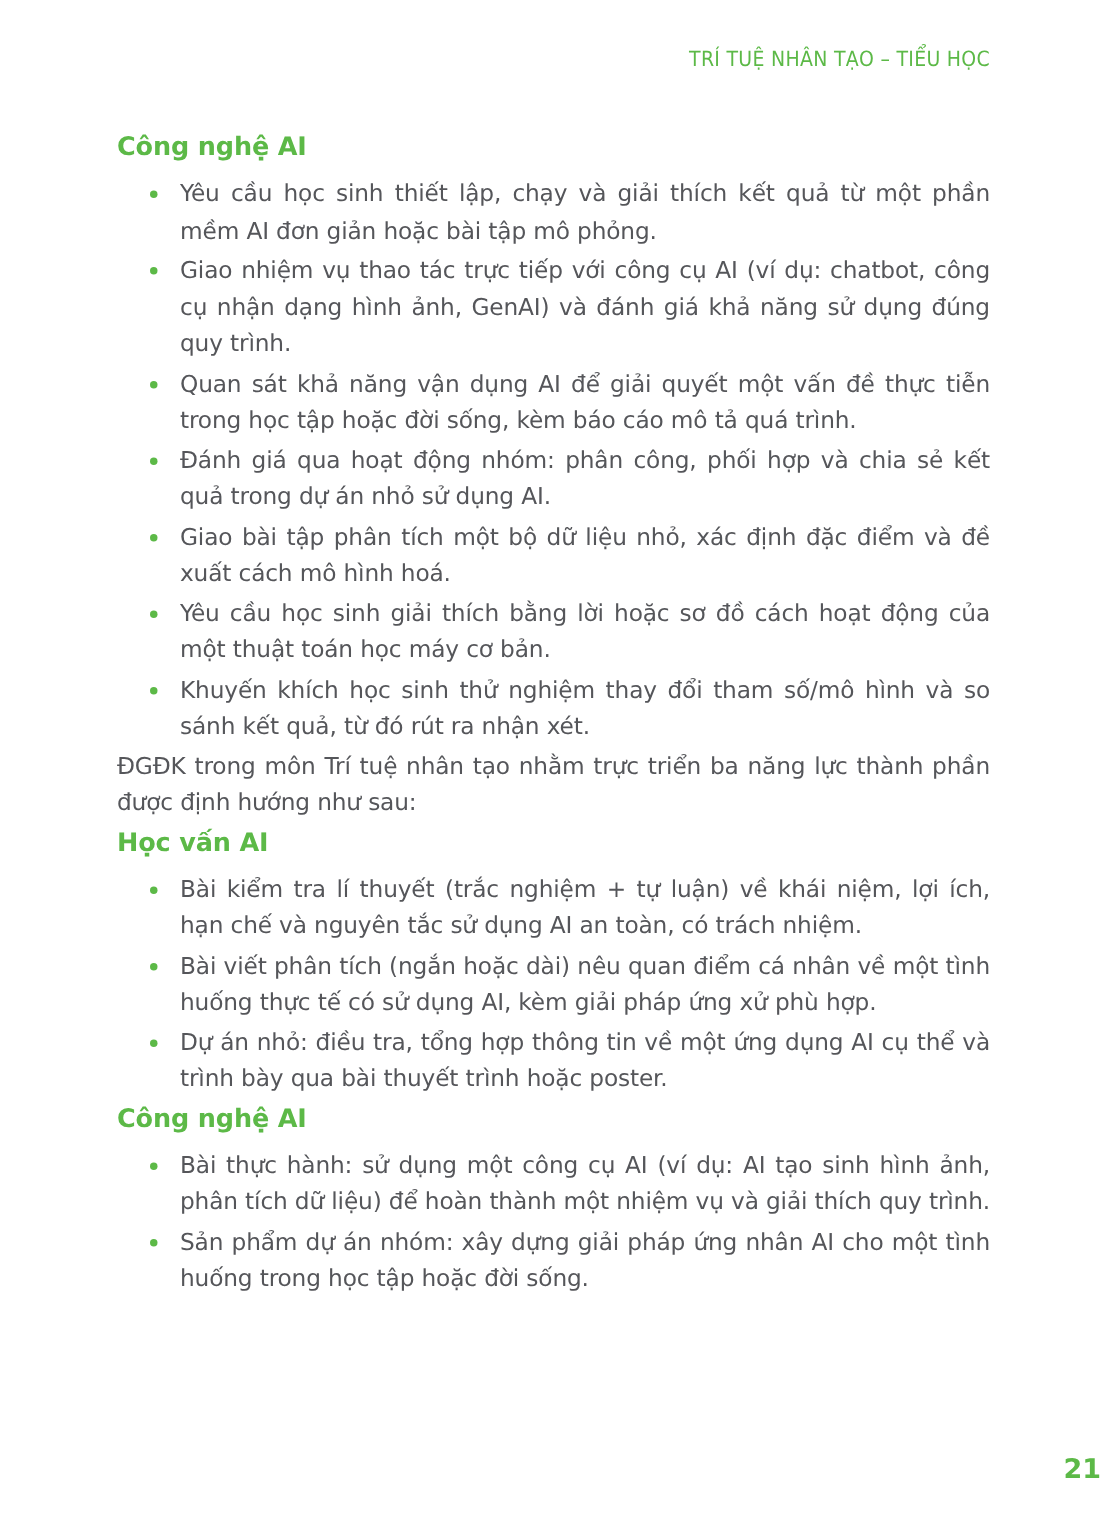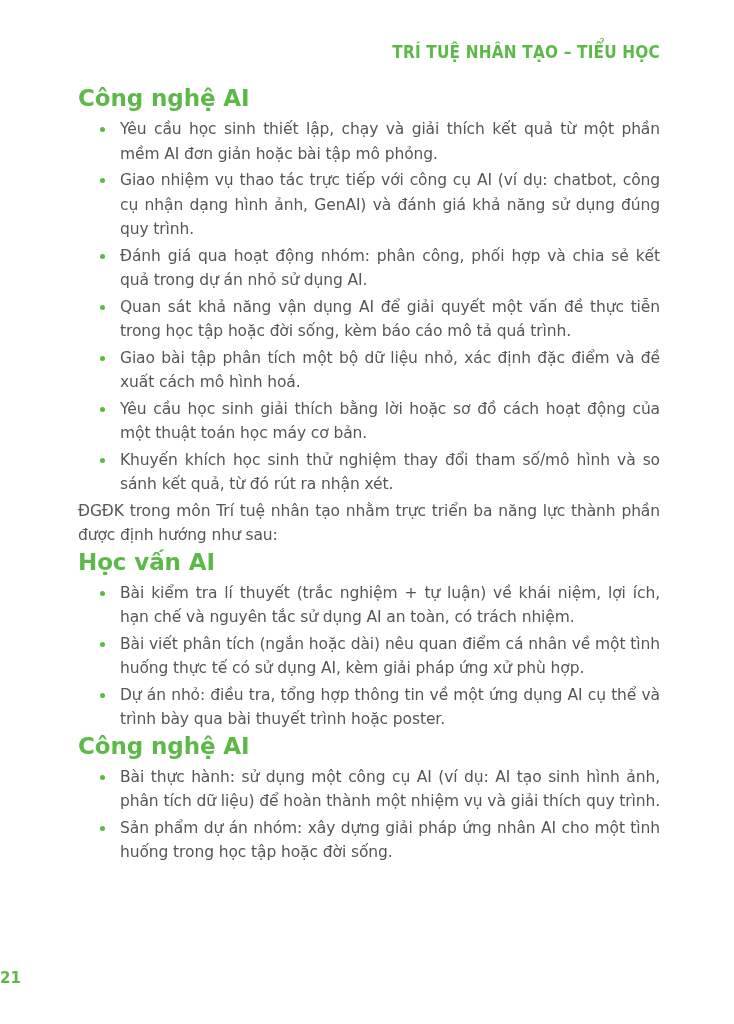--- a/index.html
+++ b/index.html
@@ -10,42 +10,42 @@
   .page{
     position:relative;
     width:734px;
     height:1024px;
     background:#ffffff;
     overflow:hidden;
     font-family:"DejaVu Sans","Liberation Sans",sans-serif;
   }
   .running-header{
     position:absolute;
-    top:42px;
+    top:32px;
     right:74px;
     color:var(--accent);
-    font-weight:bold;
-    font-size:17px;
+    font-weight:normal;
+    font-size:14px;
     letter-spacing:0.2px;
     font-stretch:semi-condensed;
     white-space:nowrap;
   }
   .content{
     position:absolute;
     top:84px;
     left:78px;
     width:582px;
     color:var(--body);
     font-size:15.5px;
     line-height:24.5px;
     letter-spacing:-0.1px;
   }
   .section-heading{
     color:var(--accent);
-    font-size:23px;
+    font-size:17px;
     line-height:22px;
     font-weight:bold;
     margin:3px 0 8px 0;
   }
   .body-paragraph{
     margin:0 0 2px 0;
     text-align:justify;
   }
   .bullet-list{
     list-style:none;
@@ -65,39 +65,39 @@
     width:5px;
     height:5px;
     border-radius:50%;
     background:var(--accent);
   }
   .page-number{
     position:absolute;
     top:969px;
     left:0;
     width:100%;
-    text-align:left;
+    text-align:right;
     color:var(--accent);
     font-weight:bold;
-    font-size:15px;
+    font-size:18px;
   }
 </style>
 </head>
 <body>
 
 <div class="page">
   <div class="running-header">TRÍ TUỆ NHÂN TẠO – TIỂU HỌC</div>
 
   <div class="content">
       <h2 class="section-heading">Công nghệ AI</h2>
       <ul class="bullet-list">
         <li class="bullet-item"><span class="bullet-dot"></span><span class="bullet-text">Yêu cầu học sinh thiết lập, chạy và giải thích kết quả từ một phần mềm AI đơn giản hoặc bài tập mô phỏng.</span></li>
         <li class="bullet-item"><span class="bullet-dot"></span><span class="bullet-text">Giao nhiệm vụ thao tác trực tiếp với công cụ AI (ví dụ: chatbot, công cụ nhận dạng hình ảnh, GenAI) và đánh giá khả năng sử dụng đúng quy trình.</span></li>
+        <li class="bullet-item"><span class="bullet-dot"></span><span class="bullet-text">Quan sát khả năng vận dụng AI để giải quyết một vấn đề thực tiễn trong học tập hoặc đời sống, kèm báo cáo mô tả quá trình.</span></li>
         <li class="bullet-item"><span class="bullet-dot"></span><span class="bullet-text">Đánh giá qua hoạt động nhóm: phân công, phối hợp và chia sẻ kết quả trong dự án nhỏ sử dụng AI.</span></li>
-        <li class="bullet-item"><span class="bullet-dot"></span><span class="bullet-text">Quan sát khả năng vận dụng AI để giải quyết một vấn đề thực tiễn trong học tập hoặc đời sống, kèm báo cáo mô tả quá trình.</span></li>
       </ul>
       <ul class="bullet-list">
         <li class="bullet-item"><span class="bullet-dot"></span><span class="bullet-text">Giao bài tập phân tích một bộ dữ liệu nhỏ, xác định đặc điểm và đề xuất cách mô hình hoá.</span></li>
         <li class="bullet-item"><span class="bullet-dot"></span><span class="bullet-text">Yêu cầu học sinh giải thích bằng lời hoặc sơ đồ cách hoạt động của một thuật toán học máy cơ bản.</span></li>
         <li class="bullet-item"><span class="bullet-dot"></span><span class="bullet-text">Khuyến khích học sinh thử nghiệm thay đổi tham số/mô hình và so sánh kết quả, từ đó rút ra nhận xét.</span></li>
       </ul>
       <p class="body-paragraph">ĐGĐK trong môn Trí tuệ nhân tạo nhằm trực triển ba năng lực thành phần được định hướng như sau:</p>
       <h2 class="section-heading">Học vấn AI</h2>
       <ul class="bullet-list">
         <li class="bullet-item"><span class="bullet-dot"></span><span class="bullet-text">Bài kiểm tra lí thuyết (trắc nghiệm + tự luận) về khái niệm, lợi ích, hạn chế và nguyên tắc sử dụng AI an toàn, có trách nhiệm.</span></li>

